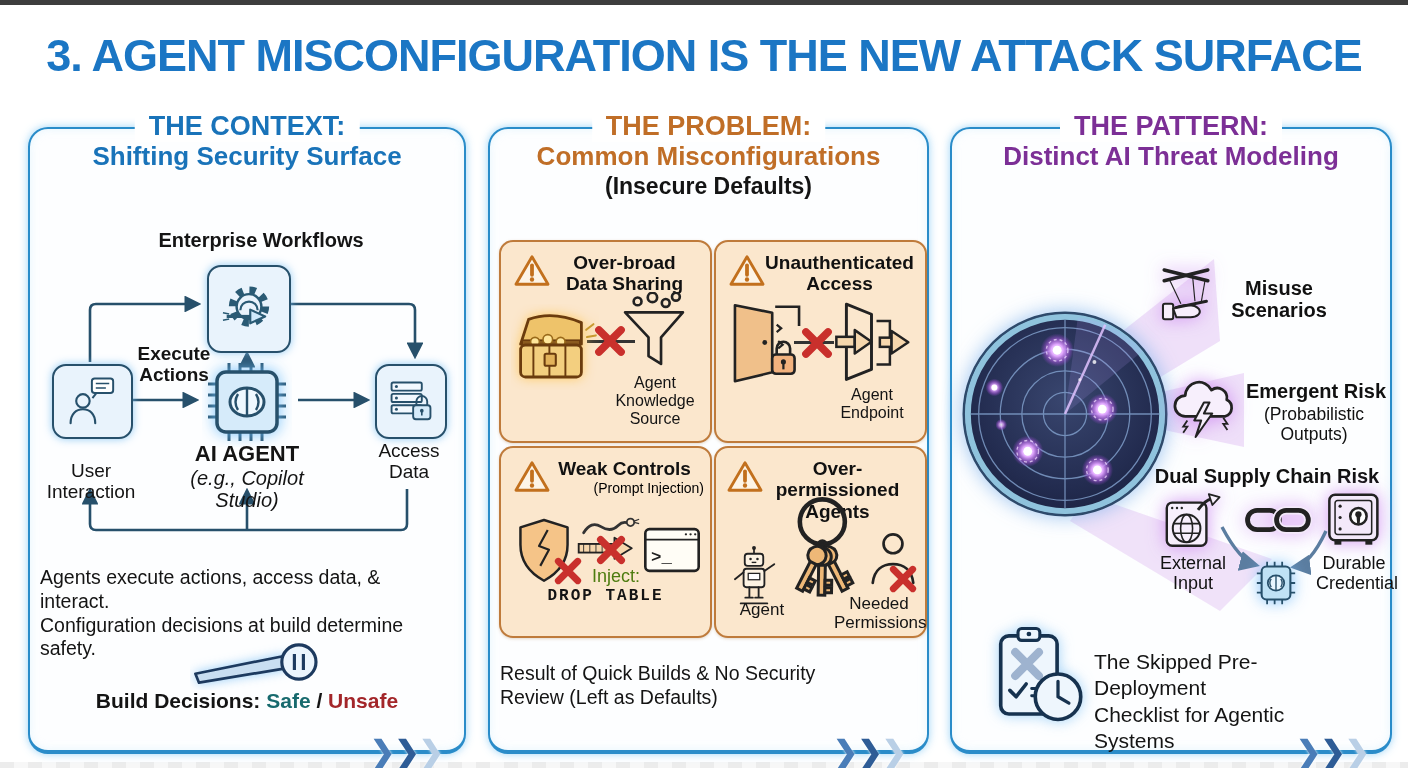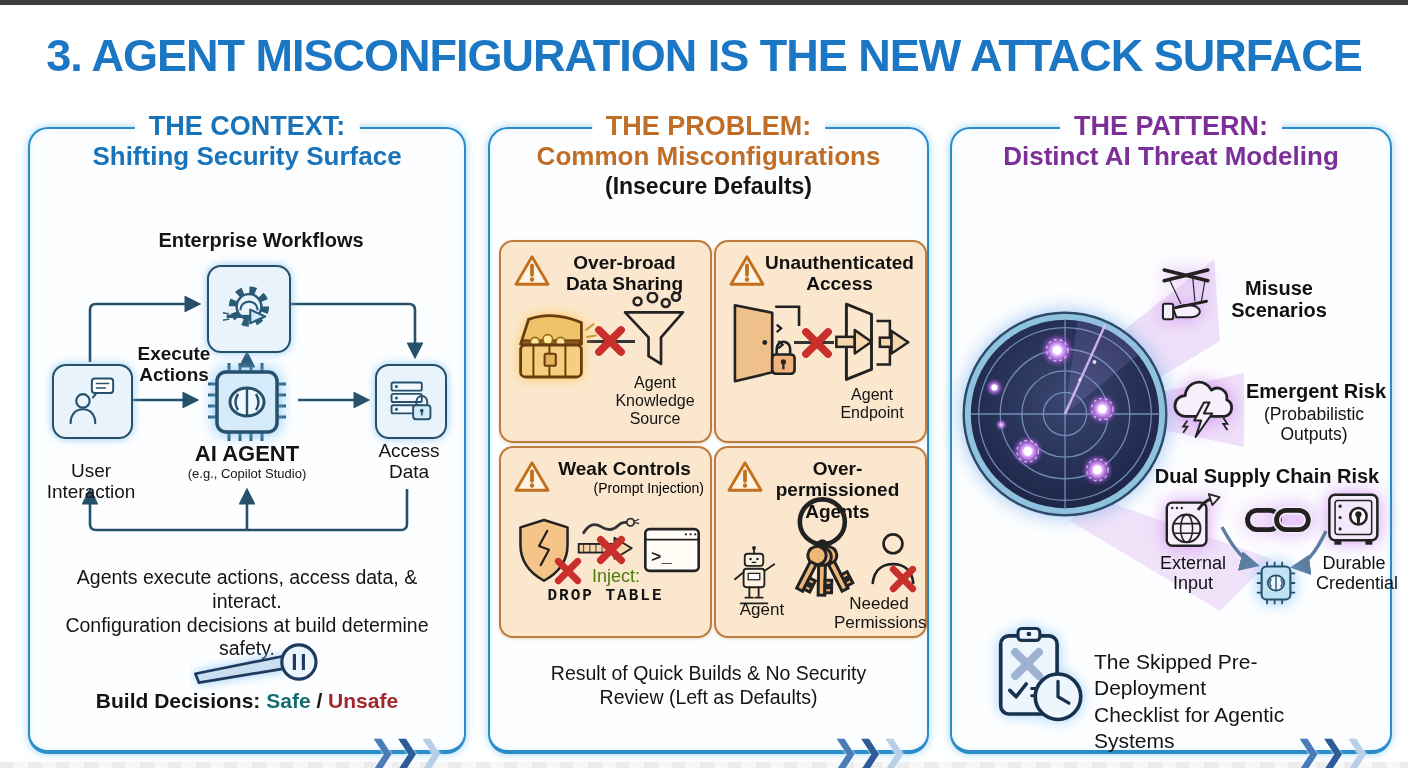--- a/index.html
+++ b/index.html
@@ -22,21 +22,21 @@
   .nodebox{position:absolute;background:#e9f3fc;border:2.5px solid #27506b;border-radius:14px;
            box-shadow:0 0 9px rgba(120,190,240,.8);display:flex;align-items:center;justify-content:center;}
   .dlabel{position:absolute;text-align:center;font-size:19px;color:#141414;line-height:1.12;}
   
   .card{position:absolute;background:#fbe7cd;border:2.5px solid #bf7b3b;border-radius:14px;
         box-shadow:0 1px 3px rgba(150,100,40,.25);}
   .cardtitle{position:absolute;top:10px;left:44px;right:6px;text-align:center;font-weight:800;
              font-size:19px;line-height:1.12;color:#111;}
   .cardnote{position:absolute;text-align:center;font-size:16px;line-height:1.12;color:#141414;}
   .xmark{position:absolute;}
-  .caption{position:absolute;left:10px;right:10px;text-align:center;font-size:19.5px;color:#141414;line-height:1.22;}
+  .caption{position:absolute;left:10px;right:10px;font-size:19.5px;color:#141414;line-height:1.22;}
   
   .glowp{filter:drop-shadow(0 0 9px rgba(205,135,240,.85));}
   .glowb{filter:drop-shadow(0 0 8px rgba(120,190,250,.9));}
   .tlabel{position:absolute;font-weight:800;font-size:20px;line-height:1.12;color:#111;text-align:center;}
   .tsub{font-weight:400;font-size:17.5px;}
   .topbar{position:absolute;left:0;top:0;width:1408px;height:5px;background:#3d3d3d;}
   .botbar{position:absolute;left:0;top:762px;width:1408px;height:6px;
           background:repeating-linear-gradient(90deg,#ececec 0 14px,#f7f7f7 14px 28px);}
 </style>
 </head>
@@ -119,21 +119,21 @@
         <circle cx="70" cy="66" r="3.4" fill="#27506b"></circle>
           <path d="M70,68 v7" stroke="#27506b" stroke-width="3"></path>
       </svg>
     </div>
 
     <div class="dlabel ml" style="left:98px;top:214px;width:92px;font-weight:800;">Execute
 Actions</div>
     <div class="dlabel ml" style="left:0px;top:311px;width:122px;margin-top:20px;">User
 Interaction</div>
     <div class="dlabel" style="left:147px;top:313px;width:140px;font-size:22px;font-weight:800;">AI AGENT</div>
-    <div class="dlabel" style="left:132px;top:338px;width:170px;font-size:13px;">(e.g., Copilot Studio)</div>
+    <div class="dlabel" style="left:132px;top:338px;width:170px;font-size:20px;font-style:italic;">(e.g., Copilot Studio)</div>
     <div class="dlabel ml" style="left:327px;top:311px;width:104px;">Access
 Data</div>
 
     <div class="caption ml" style="top:437px;">Agents execute actions, access data, &amp; interact.
 Configuration decisions at build determine safety.</div>
 
     <svg class="abs" style="left:160px;top:505px;" width="135" height="56" viewBox="0 0 150 62">
       <polygon points="6,44 106,24 106,38 10,54" fill="#c9def1" stroke="#1d3a5f" stroke-width="3" stroke-linejoin="round" style="filter:drop-shadow(0 0 6px rgba(130,195,245,.8));"></polygon>
       <circle cx="121" cy="31" r="19" fill="#ecf5fd" stroke="#1d3a5f" stroke-width="3.5"></circle>
       <path d="M116,22 v18 M126,22 v18" stroke="#1d3a5f" stroke-width="3.5"></path>

